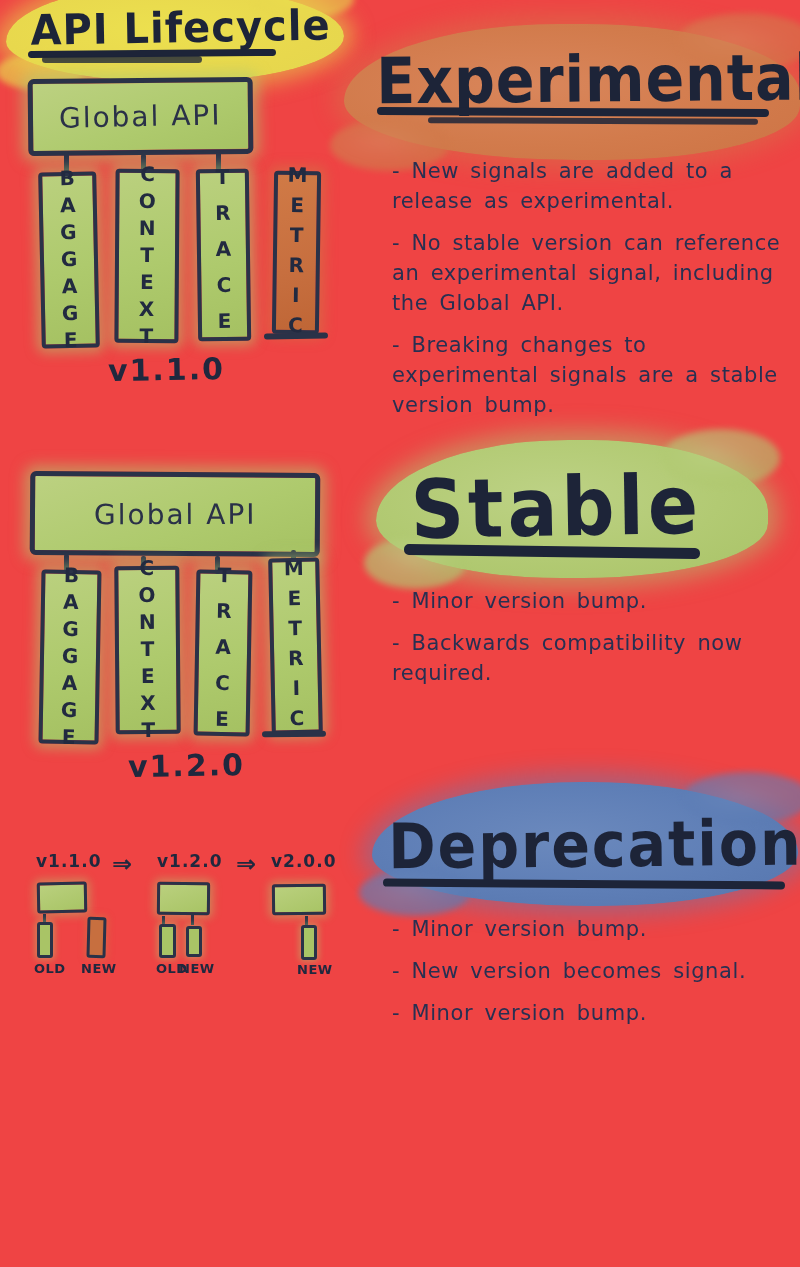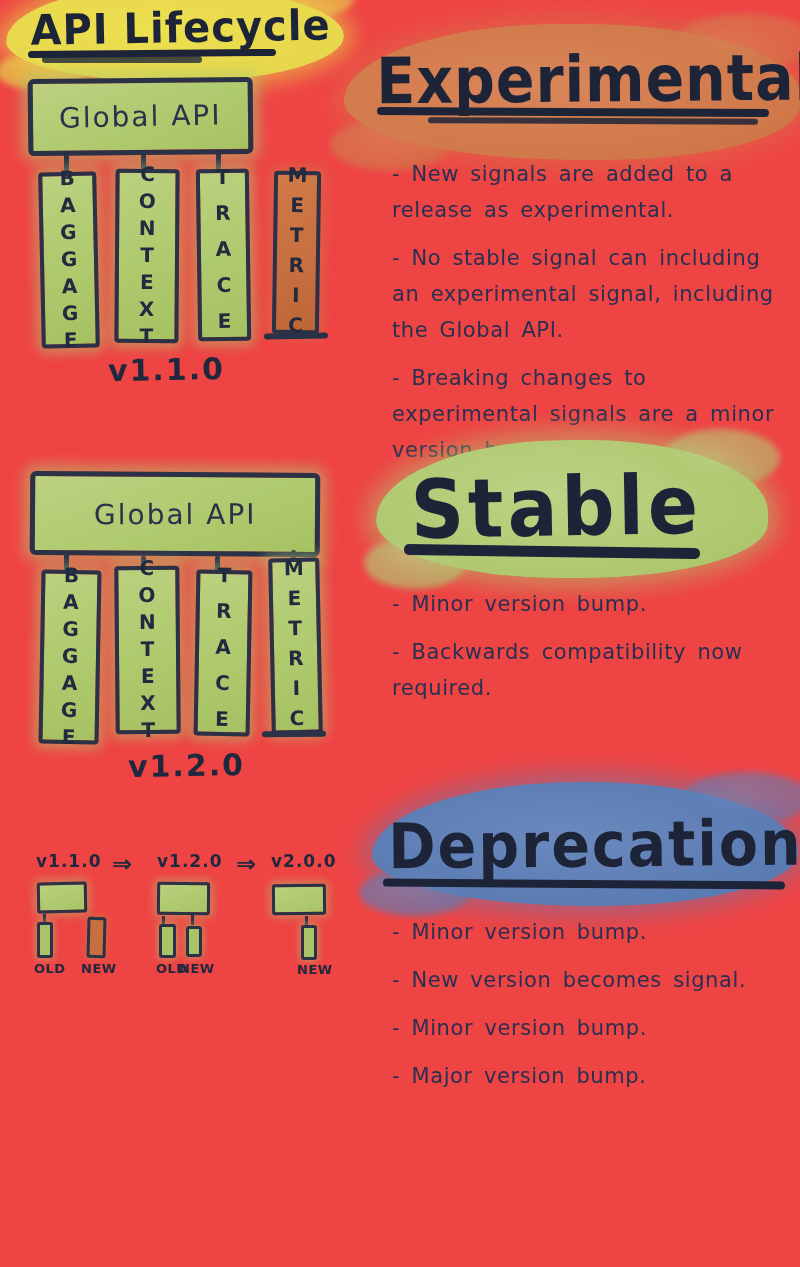--- a/index.html
+++ b/index.html
@@ -33,21 +33,21 @@
   .h-dep   { left:388px; top:810px; font-size:57px; letter-spacing:2px; transform:rotate(-.5deg) scaleY(1.1); }
   .uline { position:absolute; background:#1d2438; border-radius:5px; }
   .u-title  { left:28px;  top:50px;  width:248px; height:7px;  transform:rotate(-.5deg); }
   .u-title2 { left:42px;  top:56px;  width:160px; height:7px;  opacity:.8; }
   .u-exp    { left:377px; top:108px; width:392px; height:8px;  transform:rotate(.3deg); }
   .u-exp2   { left:428px; top:118px; width:330px; height:6px;  opacity:.85; transform:rotate(.3deg); }
   .u-stable { left:404px; top:546px; width:296px; height:11px; transform:rotate(.8deg); }
   .u-dep    { left:383px; top:880px; width:402px; height:8px;  transform:rotate(.4deg); }
 
   
-  .bullets { position:absolute; list-style:none; font-size:21px; line-height:36px; letter-spacing:.6px; word-spacing:4px; color:#283052; }
+  .bullets { position:absolute; list-style:none; font-size:21px; line-height:30px; letter-spacing:.6px; word-spacing:4px; color:#283052; }
   .bullets li { margin-bottom:12px; }
   .bl-exp    { left:392px; top:156px; width:406px; }
   .bl-stable { left:392px; top:586px; width:408px; }
   .bl-dep    { left:392px; top:914px; width:408px; }
 
   
   .gbox { position:absolute; display:flex; align-items:center; justify-content:center;
           background:linear-gradient(160deg,#bcd181 0%, #aeca6d 60%, #a6c263 100%);
           border:5px solid #2a3248; border-radius:6px;
           box-shadow:0 0 14px 6px rgba(176,203,112,.55); }
@@ -144,22 +144,22 @@
     <div class="version v1">v1.1.0</div>
   </div>
 
   <div>
     <div class="blob orange blob-exp"></div>
     <h2 class="heading h-exp">Experimental</h2>
     <div class="uline u-exp"></div>
     <div class="uline u-exp2"></div>
     <ul class="bullets bl-exp">
       <li>- New signals are added to a release as experimental.</li>
-      <li>- No stable signal can including an experimental signal, including the Global API.</li>
-      <li>- Breaking changes to experimental signals are a minor version bump.</li>
+      <li>- No stable version can reference an experimental signal, including the Global API.</li>
+      <li>- Breaking changes to experimental signals are a stable version bump.</li>
     </ul>
   </div>
 
   <div>
     <div class="gbox g2">
       <span>Global API</span>
     </div>
     <div class="conn c2a"></div>
     <div class="conn c2b"></div>
     <div class="conn c2c"></div>
@@ -191,21 +191,20 @@
   </div>
 
   <div>
     <div class="blob blue blob-dep"></div>
     <h2 class="heading h-dep">Deprecation</h2>
     <div class="uline u-dep"></div>
     <ul class="bullets bl-dep">
       <li>- Minor version bump.</li>
       <li>- New version becomes signal.</li>
       <li>- Minor version bump.</li>
-      <li>- Major version bump.</li>
     </ul>
   </div>
 
   <div>
 
     <div class="mini-version mv1">v1.1.0</div>
     <div class="mini-box mb1"></div>
     <div class="mini-conn mc1"></div>
     <div class="mini-bar stable mba1"></div>
     <div class="mini-bar experimental mba2"></div>

